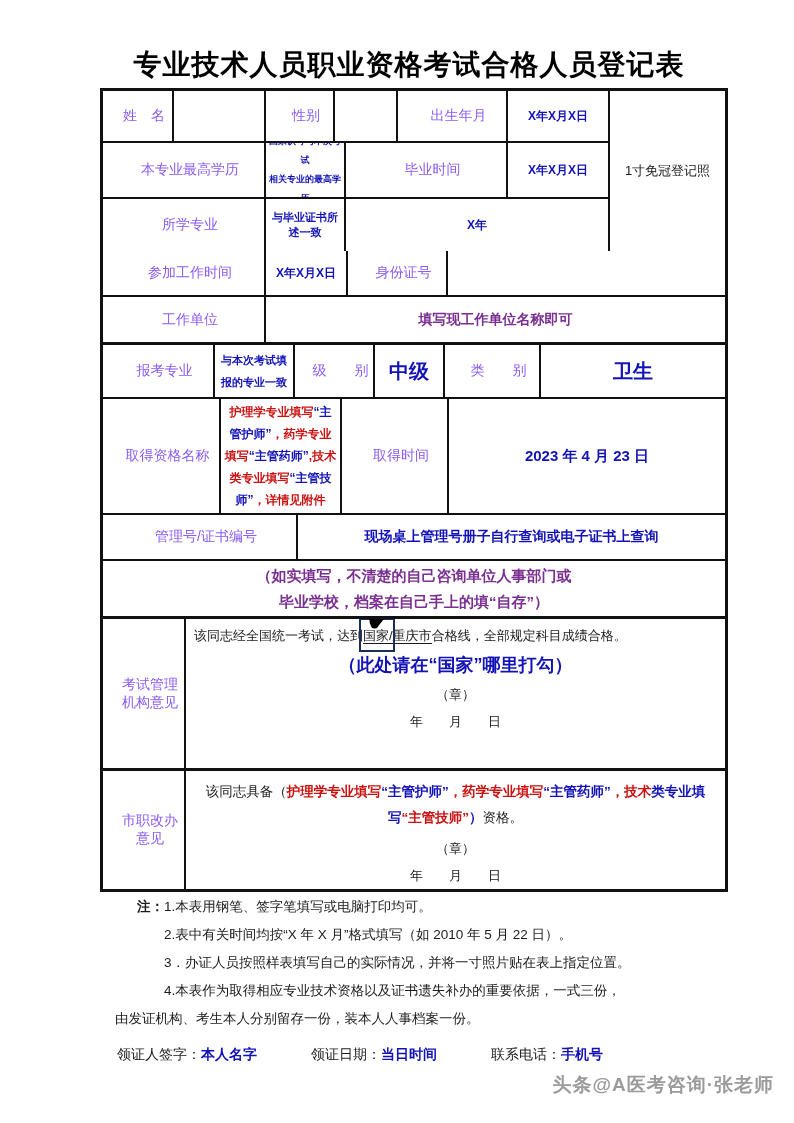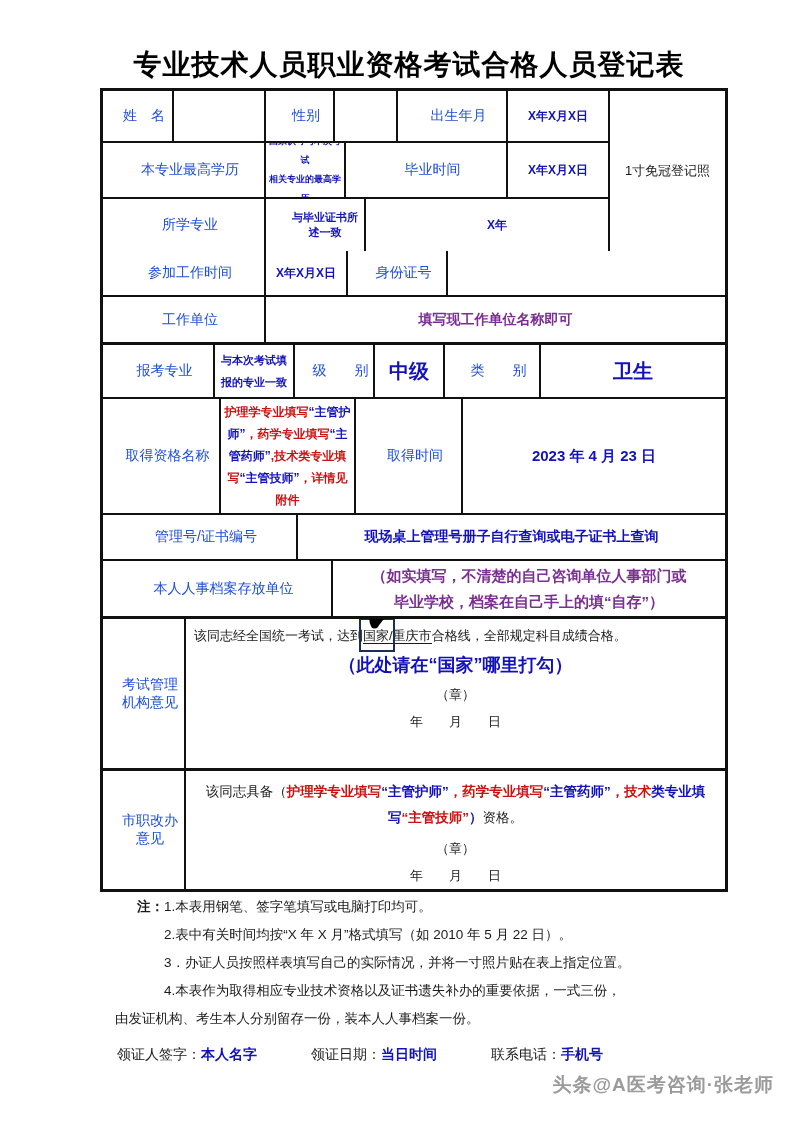--- a/index.html
+++ b/index.html
@@ -9,35 +9,35 @@
          font-size:28px;font-weight:bold;letter-spacing:1px;color:#000;}
   
   .tbl{position:absolute;left:100px;top:88px;width:628px;border:3px solid #111;box-sizing:border-box;background:#fff;}
   .row{display:flex;box-sizing:border-box;border-bottom:2px solid #111;}
   .row.last{border-bottom:none;}
   .row.sep{border-top:1px solid #111;}
   .c{box-sizing:border-box;border-right:2px solid #111;display:flex;align-items:center;
      justify-content:center;text-align:center;padding:1px 3px;overflow:hidden;}
   .c.endc{border-right:none;}
   .c.fill{flex:1;}
-  .lbl{font-size:14px;color:#1d4ed8;padding-left:16px;}
+  .lbl{font-size:14px;color:#8b5cf6;padding-left:16px;}
   .pre{white-space:pre-line;}
   .blue{color:#1212b8;font-weight:bold;}
   .red{color:#cc1111;font-weight:bold;}
   .purple{color:#7b2f91;font-weight:bold;}
   .blk{color:#1a1a1a;font-weight:normal;}
   .v-date{font-size:12px;}
   .v-big{font-size:20px;}
   .hint2{font-size:9px;line-height:2.1;}
   .hint3{font-size:11px;}
   .hint6{font-size:11px;line-height:2;}
   .top3{display:flex;height:160px;}
   .top3-left{width:507px;display:flex;flex-direction:column;border-right:2px solid #111;box-sizing:border-box;}
   .trow{display:flex;box-sizing:border-box;border-bottom:2px solid #111;}
-  .trow.tlast{border-bottom:none;flex:1;gap:20px;}
+  .trow.tlast{border-bottom:none;flex:1;}
   .photo{flex:1;display:flex;align-items:center;justify-content:center;font-size:13px;}
   .r7seg{font-size:12px;line-height:22px;}
   .opin{flex-direction:column;align-items:stretch;justify-content:flex-start;text-align:left;padding:6px 8px;}
   .l1{font-size:13px;line-height:22px;}
   .u{border-bottom:1px solid #1a1a1a;}
   .gj{position:relative;display:inline-block;}
   .chkbox{position:absolute;left:-4px;top:-7px;width:32px;height:30px;border:2px solid #1b2e55;background:transparent;}
   .chk{position:absolute;left:3px;top:-23px;font-size:34px;line-height:1;color:#000;font-weight:bold;}
   .hint10{text-align:center;font-size:18px;margin-top:6px;color:#1212b8;font-weight:bold;}
   .seal{text-align:center;font-size:13px;margin-top:9px;}
@@ -109,36 +109,35 @@
       <div class="c blue hint6 pre" style="width:80px">与本次考试填
 报的专业一致</div>
       <div class="c lbl" style="width:80px">级　　别</div>
       <div class="c blue v-big" style="width:70px">中级</div>
       <div class="c lbl" style="width:96px">类　　别</div>
       <div class="c fill endc blue v-big">卫生</div>
     </div>
 
     <div class="row" style="height:116px">
       <div class="c lbl" style="width:118px">取得资格名称</div>
-      <div class="c r7seg" style="width:135px">
+      <div class="c r7seg" style="width:121px">
         <div>
           <span class="red">护理学专业填写</span><span class="blue">“主管护师”</span><span class="red">，药学专业填写</span><span class="blue">“主管药师”</span><span class="red">,技术类专业填写</span><span class="blue">“主管技师”</span><span class="red">，详情见附件</span>
         </div>
       </div>
       <div class="c lbl" style="width:107px">取得时间</div>
       <div class="c fill endc blue" style="font-size:15px">2023 年 4 月 23 日</div>
     </div>
 
     <div class="row" style="height:46px">
       <div class="c lbl" style="width:195px">管理号/证书编号</div>
       <div class="c fill endc blue" style="font-size:14px">现场桌上管理号册子自行查询或电子证书上查询</div>
     </div>
 
     <div class="row" style="height:57px">
-      <div class="c lbl" style="width:230px">本人人事档案存放单位</div>
       <div class="c fill endc purple pre" style="font-size:15px;line-height:1.7">（如实填写，不清楚的自己咨询单位人事部门或
 毕业学校，档案在自己手上的填“自存”）</div>
     </div>
 
     <div class="row sep" style="height:152px">
       <div class="c lbl pre" style="width:83px">考试管理
 机构意见</div>
       <div class="c fill endc opin">
         <div class="l1">
           <span>该同志经全国统一考试，达到</span><span class="u"><span class="gj"><span>国家</span><span class="chkbox"></span><span class="chk">✔</span></span><span>/重庆市</span></span><span>合格线，全部规定科目成绩合格。</span>

